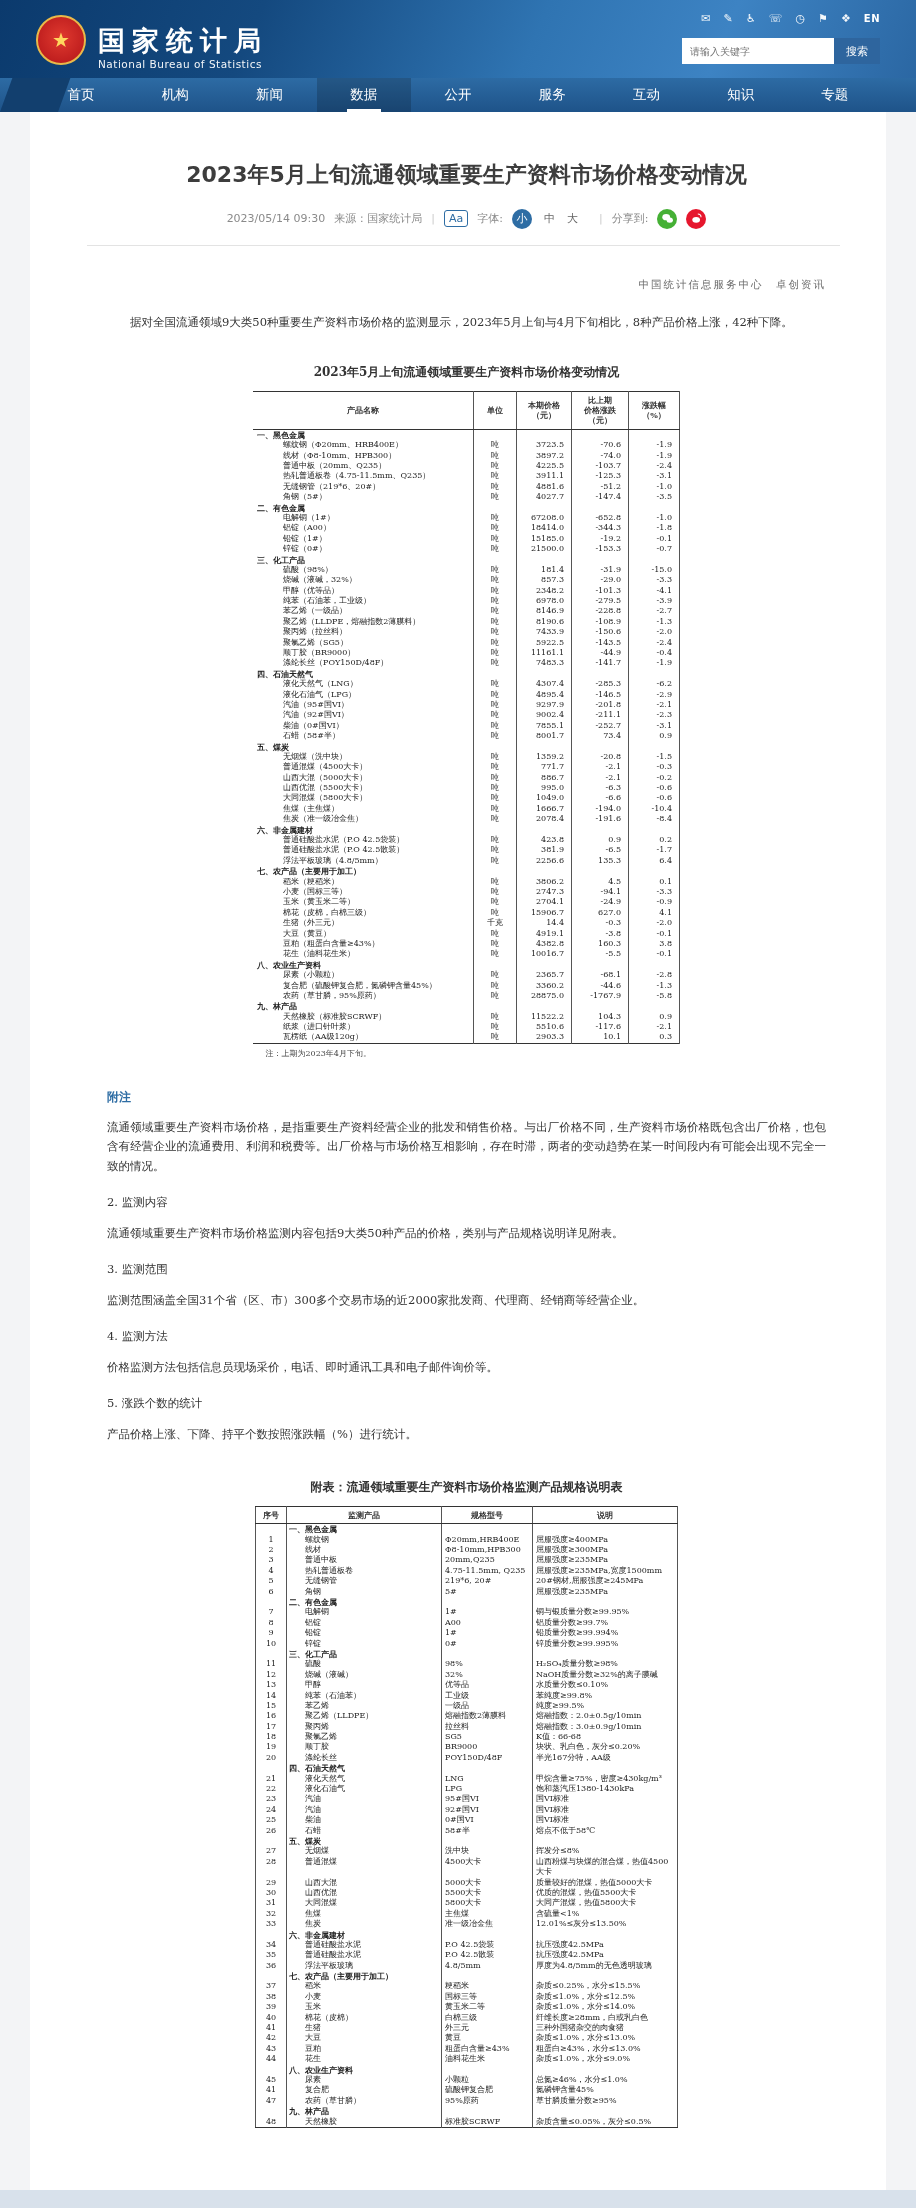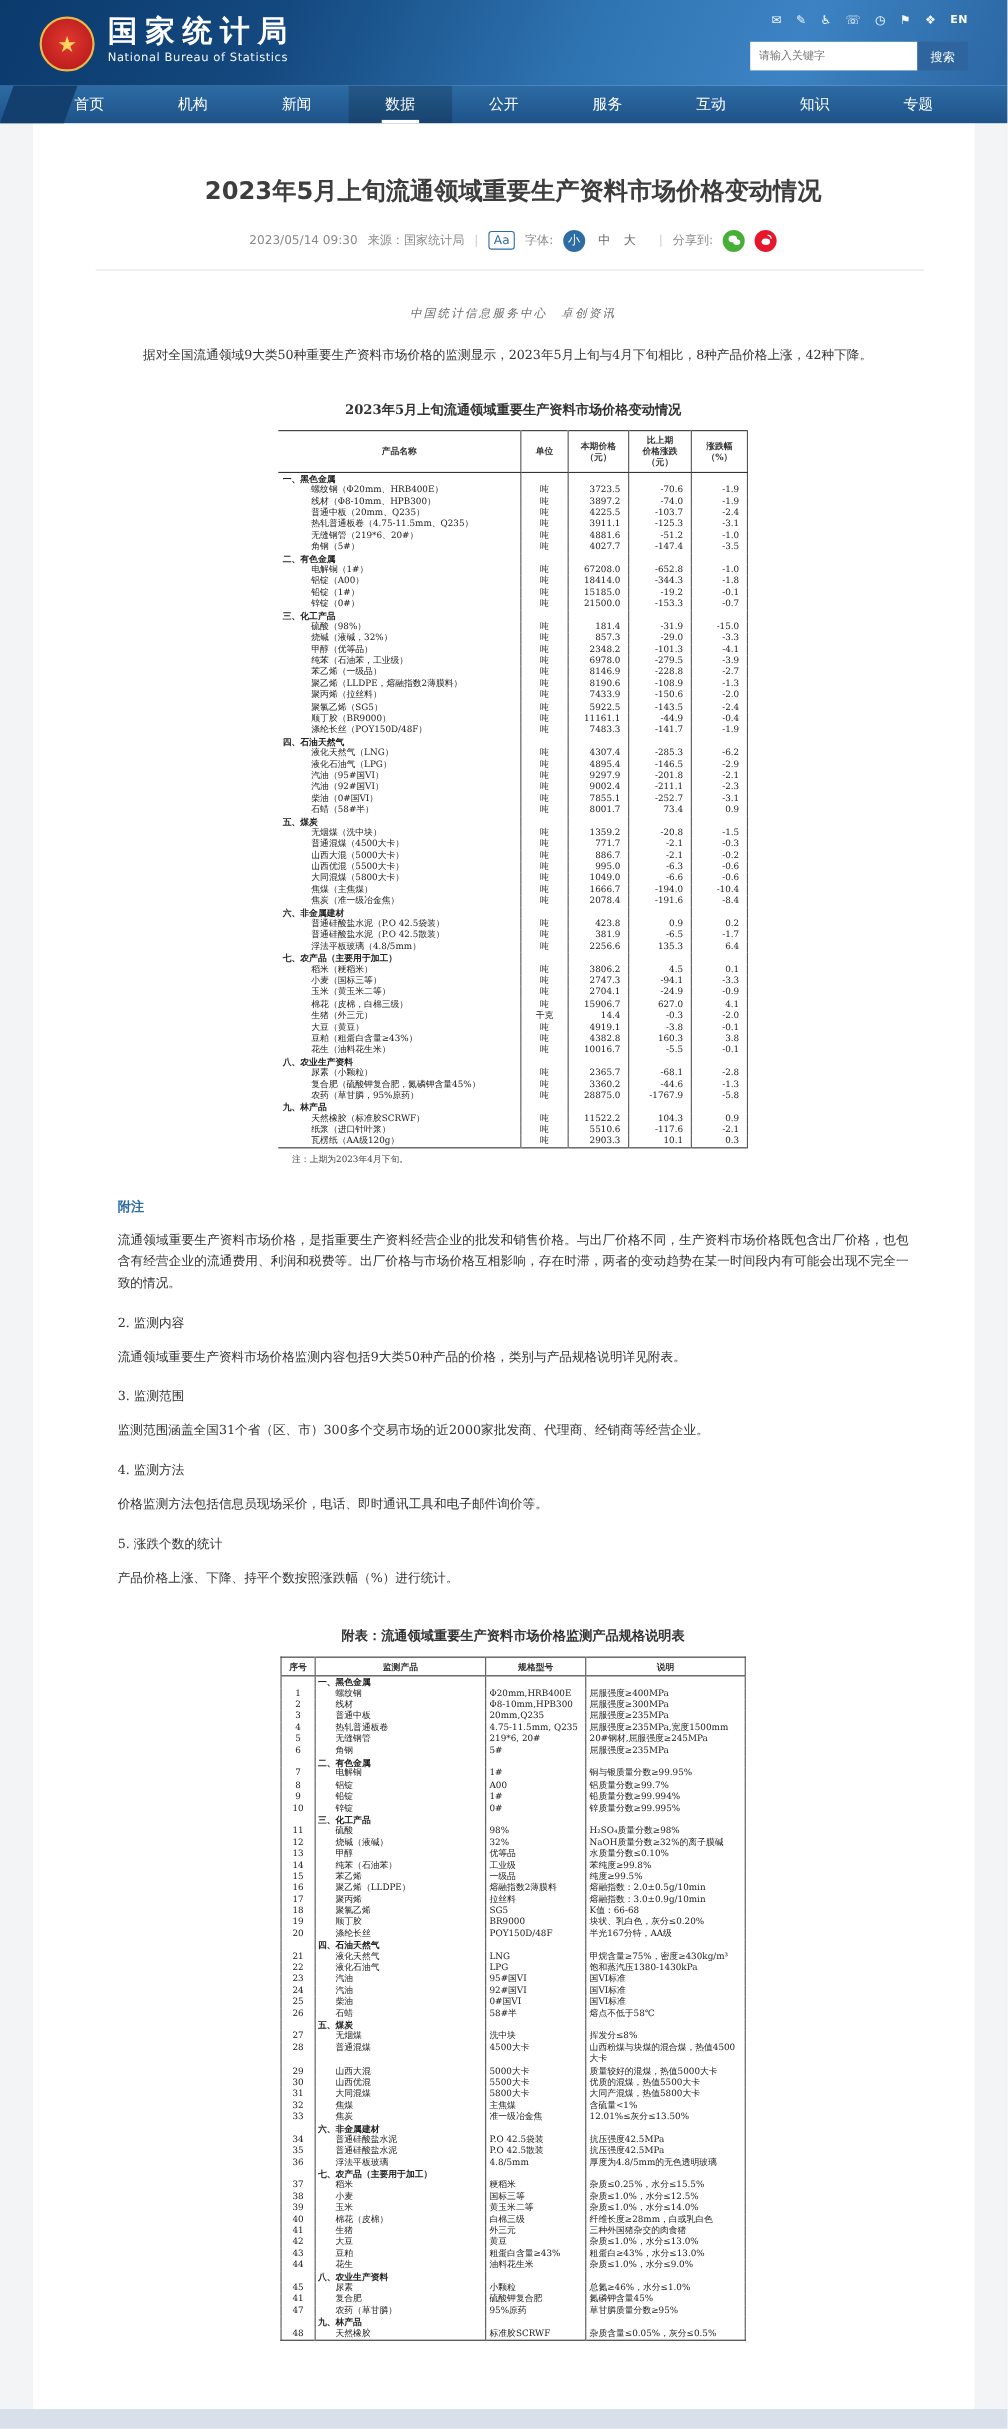--- a/index.html
+++ b/index.html
@@ -5,21 +5,21 @@
   html,body{margin:0;padding:0;}
   body{width:916px;background:#f3f4f6;font-family:"DejaVu Sans",sans-serif;}
   .page{width:916px;height:2208px;overflow:hidden;display:flex;flex-direction:column;}
 
   
   .topbar{position:relative;height:78px;flex:0 0 78px;
     background:linear-gradient(113deg,#0b3a6d 0%,#14497f 28%,#2f74b2 58%,#3d83c3 78%,#2b67a3 100%);}
   .emblem{position:absolute;left:36px;top:15px;width:46px;height:46px;border-radius:50%;
     background:radial-gradient(circle at 50% 45%,#e03a2f 0%,#c01f1f 70%,#9e1515 100%);
     border:2px solid #e9b949;display:flex;align-items:center;justify-content:center;color:#ffd75e;font-size:20px;}
-  .logo-text{position:absolute;left:98px;top:14px;color:#fff;}
+  .logo-text{position:absolute;left:98px;top:26px;color:#fff;}
   .logo-cn{font-size:27px;font-weight:bold;letter-spacing:7px;line-height:30px;}
   .logo-en{font-size:10.5px;letter-spacing:.5px;opacity:.95;margin-top:2px;}
   .top-icons{position:absolute;right:36px;top:12px;display:flex;align-items:center;gap:13px;color:#fff;font-size:11px;}
   .top-icons .ti{cursor:pointer;opacity:.95;}
   .lang{font-size:10px;font-weight:bold;letter-spacing:.5px;}
   .searchbar{position:absolute;right:36px;top:38px;display:flex;}
   .searchbar input{width:152px;height:26px;border:none;padding:0 8px;font-size:10px;color:#333;outline:none;background:#fff;box-sizing:border-box;}
   .searchbar button{width:46px;height:26px;border:none;background:#2e659e;color:#fff;font-size:11px;cursor:pointer;}
 
   
@@ -38,21 +38,21 @@
   .title{font-family:"DejaVu Sans",sans-serif;font-size:22px;font-weight:bold;color:#3d3d3d;
     text-align:center;margin:0 0 18px;line-height:1.4;}
   .meta{display:flex;justify-content:center;align-items:center;gap:9px;font-size:11px;color:#8a8a8a;
     font-family:"DejaVu Sans",sans-serif;}
   .meta .sep{color:#ccc;}
   .aa-box{border:1px solid #2e6da4;color:#2e6da4;border-radius:3px;padding:1px 4px;font-size:11px;cursor:pointer;}
   .fsize{cursor:pointer;color:#666;}
   .fsize.sel{background:#2e6da4;color:#fff;border-radius:50%;width:20px;height:20px;line-height:20px;text-align:center;display:inline-block;}
   .share-ic{width:20px;height:20px;border-radius:50%;display:inline-flex;align-items:center;justify-content:center;cursor:pointer;}
   .divider{border-top:1px solid #e3e3e3;margin:16px -14px 0 -20px;}
-  .byline{text-align:center;font-size:10.5px;color:#6b6b6b;margin-top:32px;letter-spacing:2px;font-style:italic;}
+  .byline{text-align:right;font-size:10.5px;color:#6b6b6b;margin-top:32px;letter-spacing:2px;}
   .intro{font-size:11.5px;line-height:1.9;text-indent:2em;margin-top:20px;text-align:justify;}
   .tbl-title{text-align:center;font-weight:bold;font-size:12px;color:#333;margin-top:30px;}
 
   
   table{border-collapse:collapse;margin:10px auto 0;table-layout:fixed;}
   .t1,.t2{width:402px;border-top:1.5px solid #333;border-bottom:1.5px solid #333;}
   .t1 th,.t2 th{font-weight:bold;font-size:8px;padding:3px 2px;border-bottom:1px solid #333;
     white-space:pre-line;vertical-align:middle;text-align:center;line-height:1.3;}
   .t1 td,.t2 td{font-size:8px;line-height:1.3;padding:0 3px;color:#222;vertical-align:top;}
   .t1 .c1,.t1 .c2,.t1 .c3,.t1 .c4{border-left:1px solid #555;}

